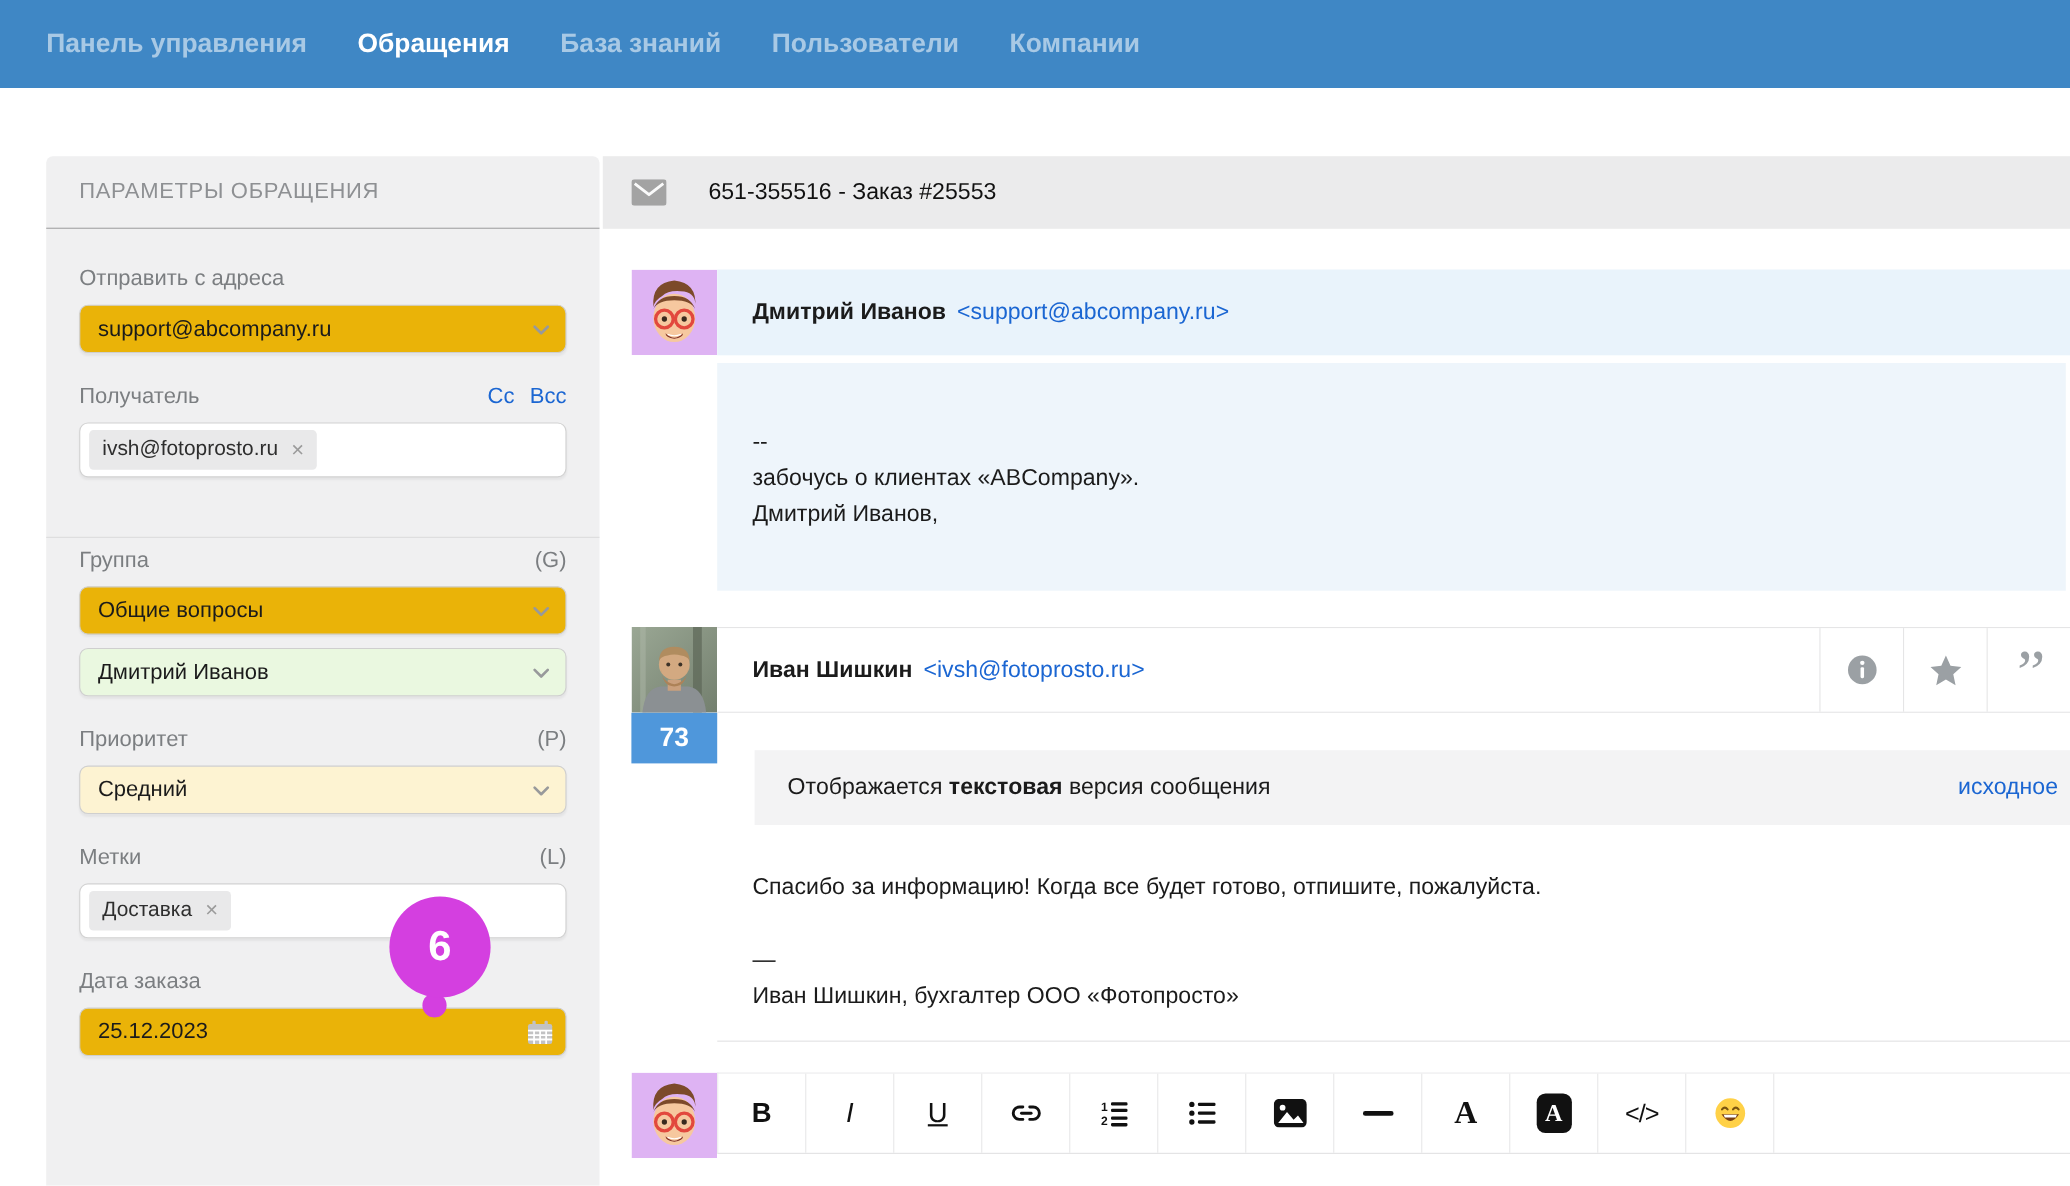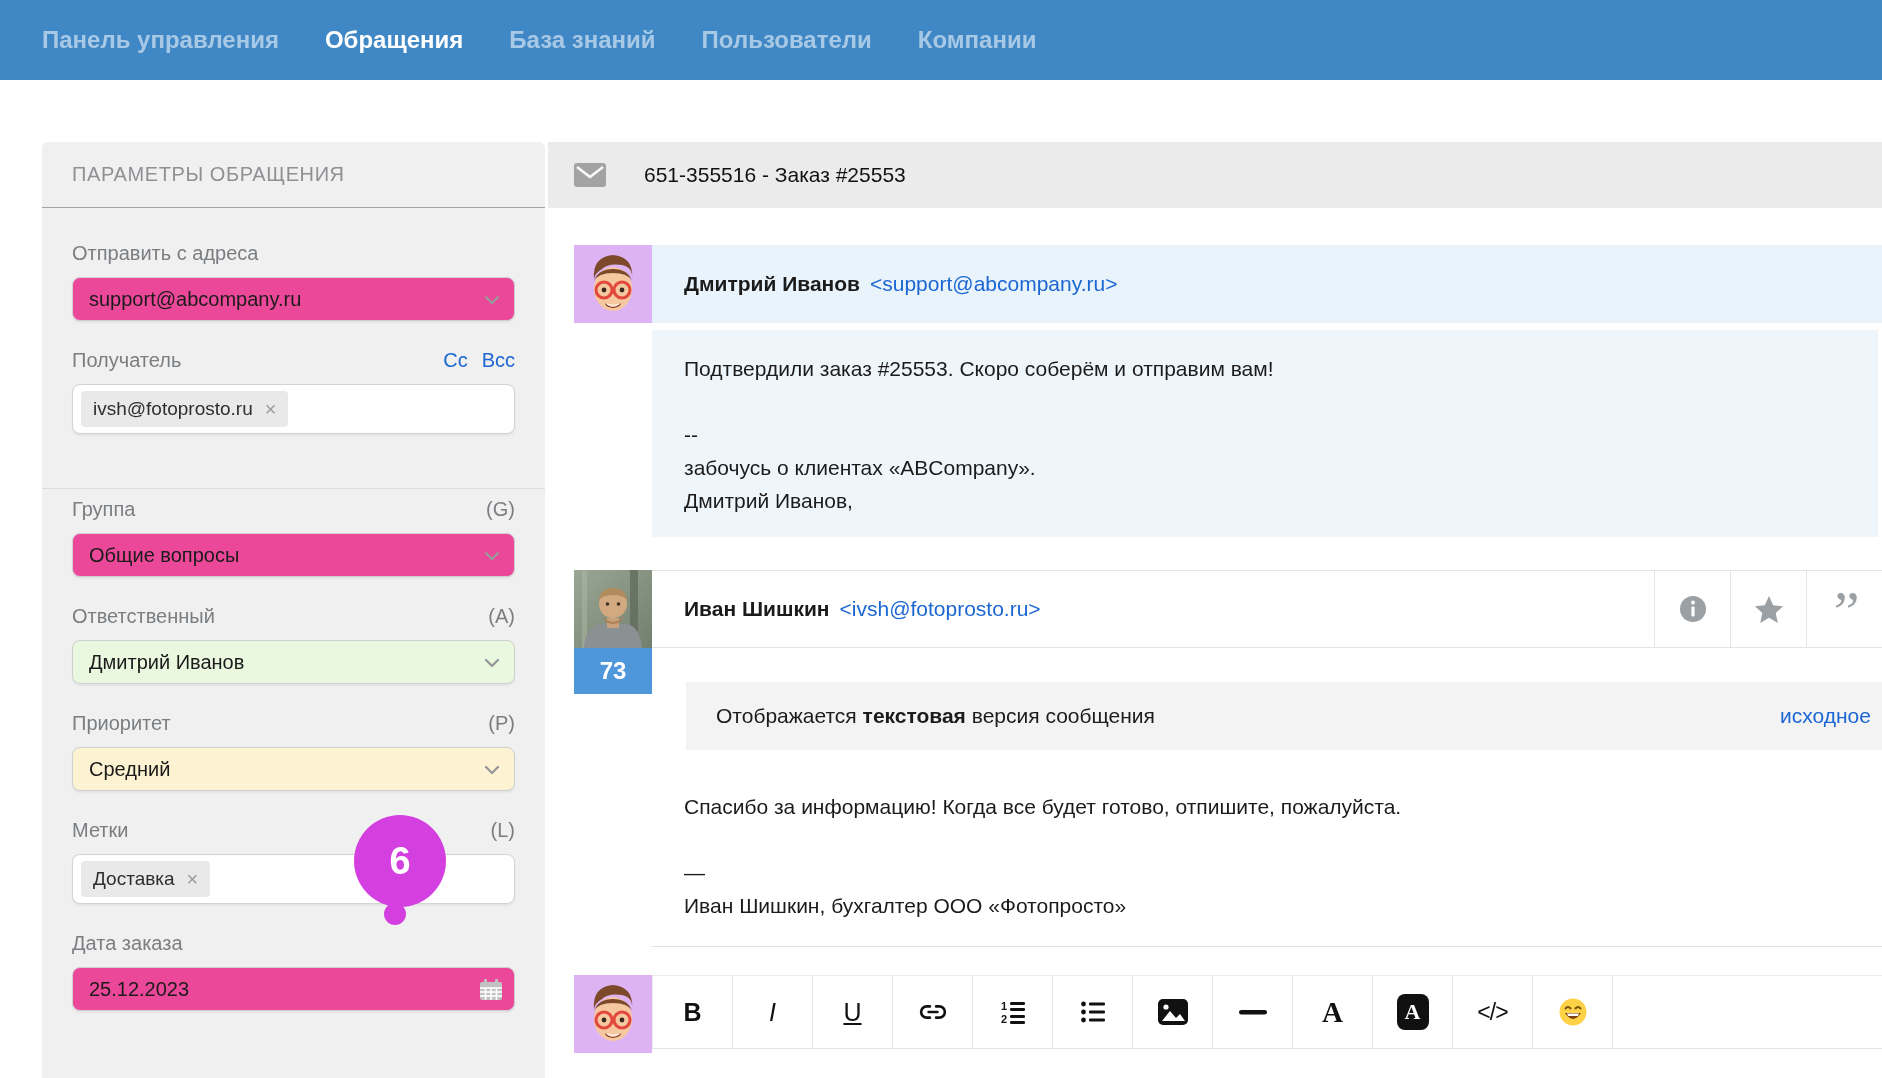--- a/index.html
+++ b/index.html
@@ -18,21 +18,21 @@
     background:#f0f0f1; border-radius:6px 6px 0 0; }
   .panel-header { height:66px; display:flex; align-items:center; padding:0 30px;
     border-bottom:1px solid #a3a3a3; }
   .panel-title { color:#8e9093; font-size:20px; letter-spacing:.6px; }
   .panel-body { padding:0 30px; }
   .field-label { display:flex; justify-content:space-between; align-items:baseline;
     color:#7b7e81; font-size:20px; }
   .shortcut { color:#7b7e81; font-size:20px; }
   .cc-links { display:flex; gap:14px; }
   .cc-links span { color:#1b66d2; font-size:20px; cursor:pointer; }
-  .select { position:relative; height:44px; background:#ec4899; border:1px solid #cfcfcf;
+  .select { position:relative; height:44px; background:#eab308; border:1px solid #cfcfcf;
     border-radius:8px; display:flex; align-items:center; padding:0 40px 0 16px;
     font-size:20px; color:#1b1b1b; box-shadow:0 2px 2px rgba(0,0,0,.05); cursor:pointer; }
   .select.green { background:#eaf8e0; }
   .select.yellow { background:#fdf3d2; }
   .select .chev { position:absolute; right:14px; top:17px; }
   .tag-input { min-height:48px; background:#fff; border:1px solid #d2d2d2; border-radius:8px;
     display:flex; align-items:center; padding:6px 8px; box-shadow:0 2px 2px rgba(0,0,0,.05); }
   .pill { background:#e9e9ea; border-radius:4px; padding:7px 12px; font-size:19px;
     color:#2e2e2e; display:inline-flex; align-items:center; gap:12px; }
   .pill .x { color:#9b9b9b; font-size:20px; line-height:1; cursor:pointer; }
@@ -151,24 +151,20 @@
       <span>Группа</span>
       <span class="shortcut">(G)</span>
     </div>
     <div class="select mt12">
       <span>Общие вопросы</span>
       <svg class="chev" width="16" height="10" viewBox="0 0 16 10">
           <polyline points="2,2 8,8 14,2" fill="none" stroke="#98999b" stroke-width="2.4" stroke-linecap="round" stroke-linejoin="round"></polyline>
         </svg>
     </div>
 
-    <div class="field-label mt28">
-      <span>Ответственный</span>
-      <span class="shortcut">(A)</span>
-    </div>
     <div class="select green mt12">
       <span>Дмитрий Иванов</span>
       <svg class="chev" width="16" height="10" viewBox="0 0 16 10">
           <polyline points="2,2 8,8 14,2" fill="none" stroke="#98999b" stroke-width="2.4" stroke-linecap="round" stroke-linejoin="round"></polyline>
         </svg>
     </div>
 
     <div class="field-label mt28">
       <span>Приоритет</span>
       <span class="shortcut">(P)</span>
@@ -240,21 +236,20 @@
     <circle cx="48" cy="45" r="2.4" fill="#3a2a1e"></circle>
     <path d="M31 58 Q39 66 47 58 Q47 62 39 63 Q31 62 31 58Z" fill="#7e2f28"></path>
     <path d="M33 58.5 Q39 61 45 58.5 L45 59.5 Q39 62 33 59.5Z" fill="#ffffff"></path>
   </svg>
 </div>
 <div class="m1-header">
   <span class="author">Дмитрий Иванов</span>
   <span class="email-link">&lt;support@abcompany.ru&gt;</span>
 </div>
 <div class="m1-body">
-  <div class="line">Подтвердили заказ #25553. Скоро соберём и отправим вам!</div>
   <div class="line"></div>
   <div class="line">--</div>
   <div class="line">забочусь о клиентах «ABCompany».</div>
   <div class="line">Дмитрий Иванов,</div>
 </div>
 
 <div class="avatar av2">
   <svg width="78" height="78" viewBox="0 0 78 78">
     <defs>
       <linearGradient id="bgph" x1="0" y1="0" x2="1" y2="1">

